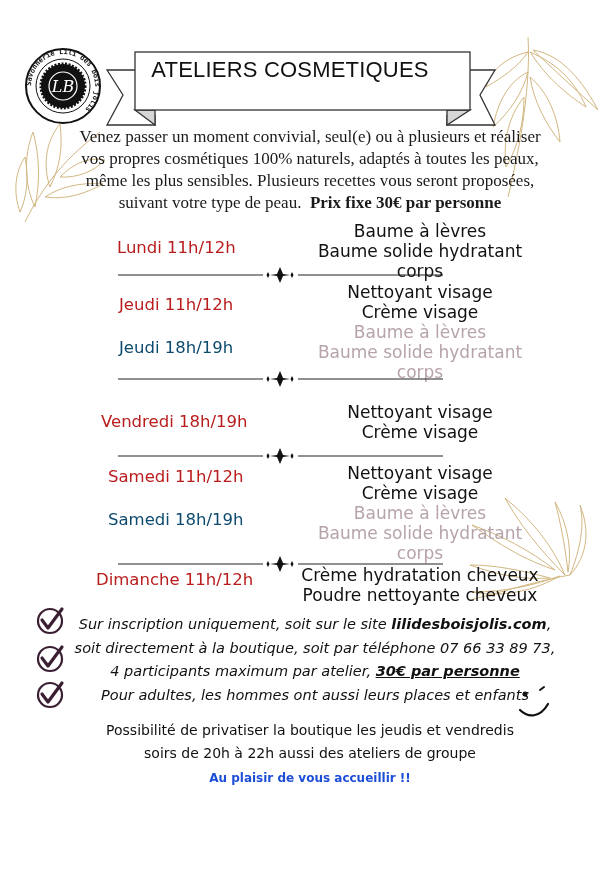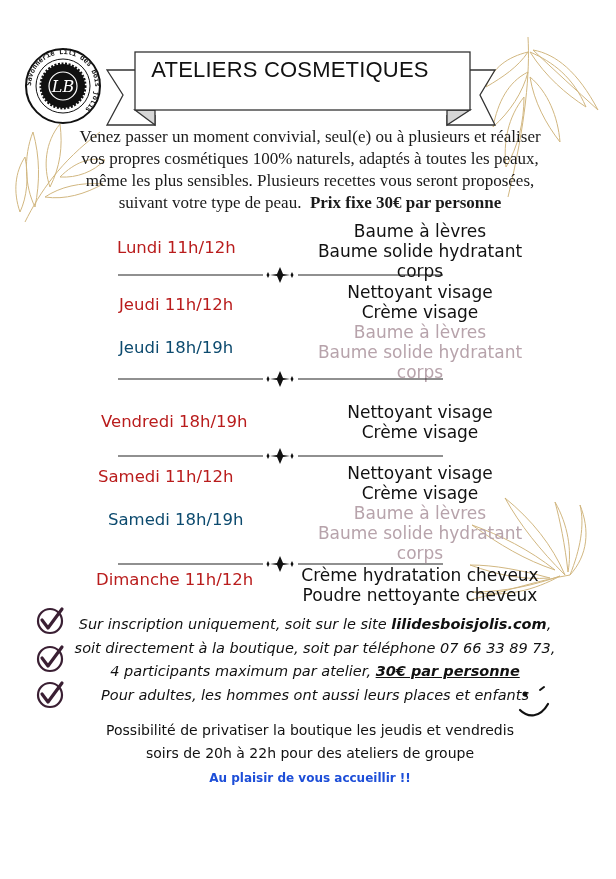--- a/index.html
+++ b/index.html
@@ -161,21 +161,21 @@
 </div>
 
 <svg class="abs divider" style="top:447px;" viewBox="0 0 325 18">
   <line x1="0" y1="9" x2="145" y2="9" stroke="#222" stroke-width="1.2"></line>
   <line x1="180" y1="9" x2="325" y2="9" stroke="#222" stroke-width="1.2"></line>
   <path d="M162 1 L165 8 L172 9 L165 10 L162 17 L159 10 L152 9 L159 8Z" fill="#111"></path>
   <path d="M150 6 L151.5 9 L150 12 L148.5 9Z" fill="#111"></path>
   <path d="M174 6 L175.5 9 L174 12 L172.5 9Z" fill="#111"></path>
 </svg>
 
-<div class="abs day" style="left:98px;top:467px;">Samedi 11h/12h</div>
+<div class="abs day" style="left:108px;top:467px;">Samedi 11h/12h</div>
 <div class="abs day muted" style="left:108px;top:510px;">Samedi 18h/19h</div>
 <div class="abs recipe" style="left:300px;top:463px;">
   <div>Nettoyant visage</div>
   <div>Crème visage</div>
   <div class="muted">Baume à lèvres</div>
   <div class="muted">Baume solide hydratant corps</div>
 </div>
 
 <svg class="abs divider" style="top:555px;" viewBox="0 0 325 18">
   <line x1="0" y1="9" x2="145" y2="9" stroke="#222" stroke-width="1.2"></line>
@@ -212,16 +212,16 @@
 </div>
 
 <svg class="abs" style="left:516px;top:682px;width:36px;height:40px;" viewBox="0 0 36 40">
   <circle cx="9" cy="12" r="2.5" fill="#111"></circle>
   <path d="M24 8 L28 5" stroke="#111" stroke-width="2" stroke-linecap="round"></path>
   <path d="M4 28 C12 36 24 36 32 22" fill="none" stroke="#111" stroke-width="2.2" stroke-linecap="round"></path>
 </svg>
 
 <div class="abs privatize">
   <div>Possibilité de privatiser la boutique les jeudis et vendredis</div>
-  <div>soirs de 20h à 22h pour des ateliers de groupe</div>
+  <div>soirs de 20h à 22h aussi des ateliers de groupe</div>
 </div>
 
 <div class="abs closing">Au plaisir de vous accueillir !!</div>
 
 </body></html>

